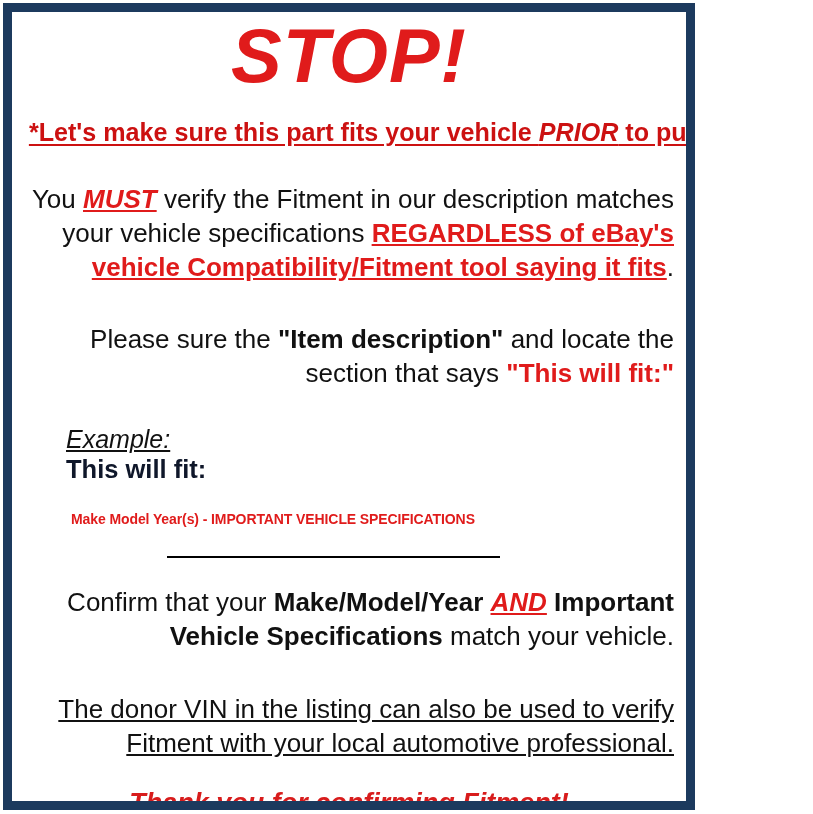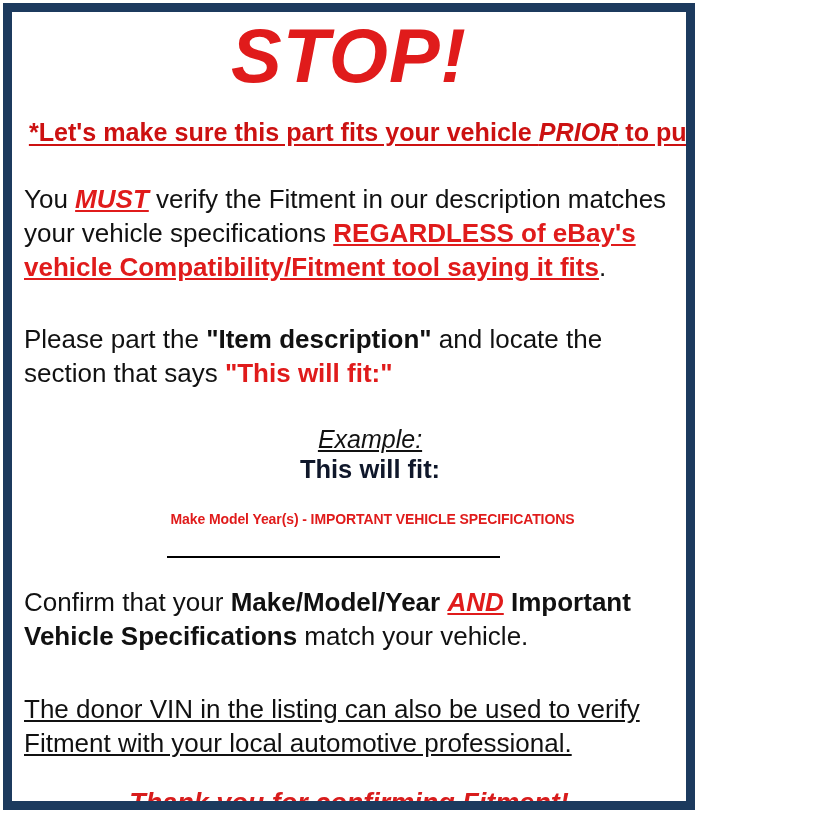--- a/index.html
+++ b/index.html
@@ -56,21 +56,21 @@
     text-decoration: underline;
     text-underline-offset: 3px;
     white-space: nowrap;
     transform: scaleX(0.985);
   }
   .tagline .it { font-style: italic; }
 
   
   .para {
     margin: 0;
-    text-align: left;
+    text-align: right;
     color: #111111;
     font-size: 26px;
     line-height: 1.30;
     font-weight: normal;
   }
   .para.p-must   { margin-top: 36px; }
   .para.p-view   { margin-top: 38px; }
   .para.p-confirm{ margin-top: 28px; }
   .para.p-vin    { margin-top: 40px; text-decoration: underline; }
 
@@ -93,21 +93,21 @@
   }
   .k-bold {
     color: #111111;
     font-weight: bold;
   }
 
   
   .example-block {
     margin: 34px 0 0 0;
     padding-left: 42px;
-    text-align: center;
+    text-align: left;
   }
   .example-label {
     margin: 0;
     color: #111111;
     font-style: italic;
     font-size: 25px;
     line-height: 1.20;
     text-decoration: underline;
     text-underline-offset: 2px;
     display: inline-block;
@@ -158,21 +158,21 @@
 
 <div class="page">
   <div class="notice-frame">
 
     <div class="stop-heading">STOP!</div>
 
     <div class="tagline"><span>*Let's make sure this part fits your vehicle </span><span class="it">PRIOR</span><span> to purchasing*</span></div>
 
     <p class="para p-must"><span>You </span><span class="r-bold-ital-ul">MUST</span><span> verify the Fitment in our description matches your vehicle specifications </span><span class="r-bold-ul">REGARDLESS of eBay's vehicle Compatibility/Fitment tool saying it fits</span><span>.</span></p>
 
-    <p class="para p-view"><span>Please part the </span><span class="k-bold">"Item description"</span><span> and locate the section that says </span><span class="r-bold">"This will fit:"</span></p>
+    <p class="para p-view"><span>Please sure the </span><span class="k-bold">"Item description"</span><span> and locate the section that says </span><span class="r-bold">"This will fit:"</span></p>
 
     <div class="example-block">
       <div>
         <span class="example-label">Example:</span>
       </div>
       <div class="example-fit">This will fit:</div>
       <div class="example-spec">Make Model Year(s) - IMPORTANT VEHICLE SPECIFICATIONS</div>
     </div>
 
     <div class="divider-wrap">

